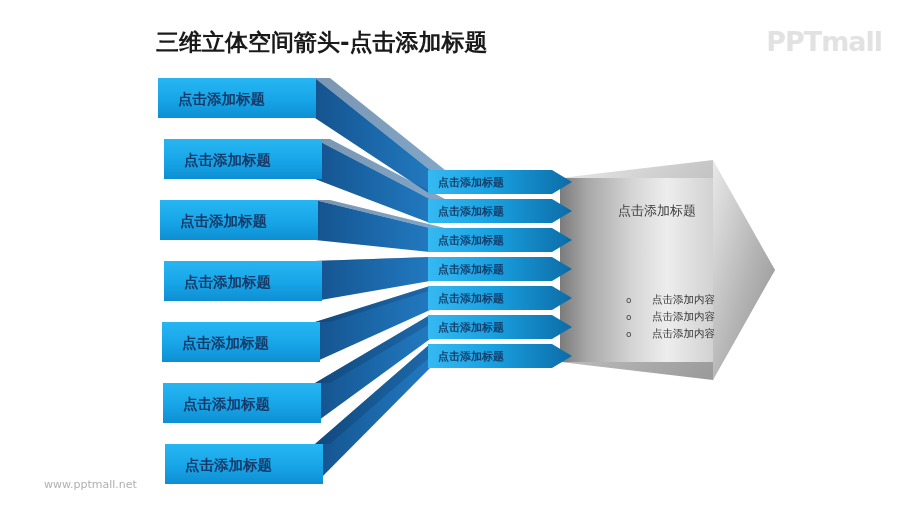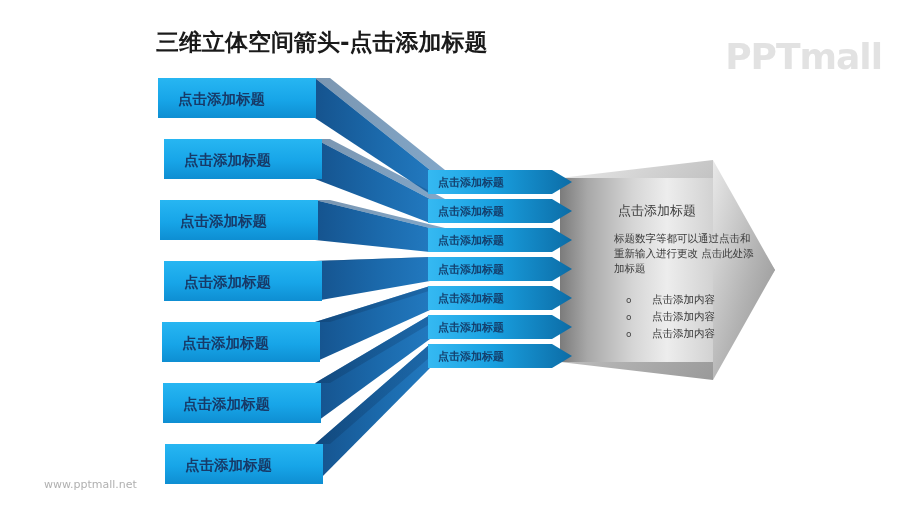--- a/index.html
+++ b/index.html
@@ -26,26 +26,25 @@
     font-size: 23px;
     font-weight: bold;
     color: #1a1a1a;
     letter-spacing: 0px;
     white-space: nowrap;
   }
   #brand-logo {
     position: absolute;
     right: 18px;
     top: 26px;
-    font-size: 36px;
+    font-size: 27px;
     font-weight: bold;
     color: #e2e2e2;
     letter-spacing: -1px;
     white-space: nowrap;
-    margin-top: 10px;
   }
   #footer-url {
     position: absolute;
     left: 44px;
     top: 478px;
     font-size: 11px;
     color: #b0b0b0;
     white-space: nowrap;
   }
 
@@ -259,21 +258,20 @@
 
     <div class="mid-bar-label" style="left:438px; top:175px;">点击添加标题</div>
     <div class="mid-bar-label" style="left:438px; top:204px;">点击添加标题</div>
     <div class="mid-bar-label" style="left:438px; top:233px;">点击添加标题</div>
     <div class="mid-bar-label" style="left:438px; top:262px;">点击添加标题</div>
     <div class="mid-bar-label" style="left:438px; top:291px;">点击添加标题</div>
     <div class="mid-bar-label" style="left:438px; top:320px;">点击添加标题</div>
     <div class="mid-bar-label" style="left:438px; top:349px;">点击添加标题</div>
 
     <div id="panel-title">点击添加标题</div>
-    <div id="panel-body">标题数字等都可以通过点击和重新输入进行更改 点击此处添加标题</div>
 
     <div id="panel-bullets">
       <div class="bullet-row">
         <span class="bullet-mark">o</span>
         <span>点击添加内容</span>
       </div>
       <div class="bullet-row">
         <span class="bullet-mark">o</span>
         <span>点击添加内容</span>
       </div>

